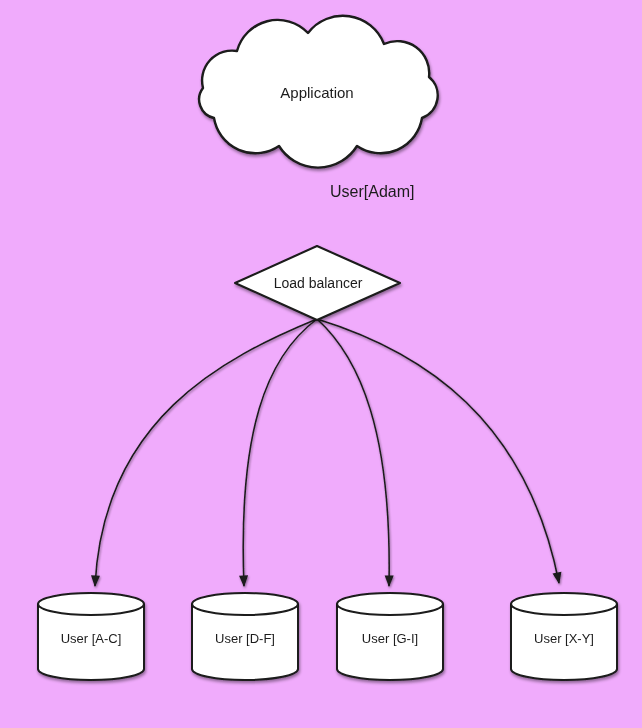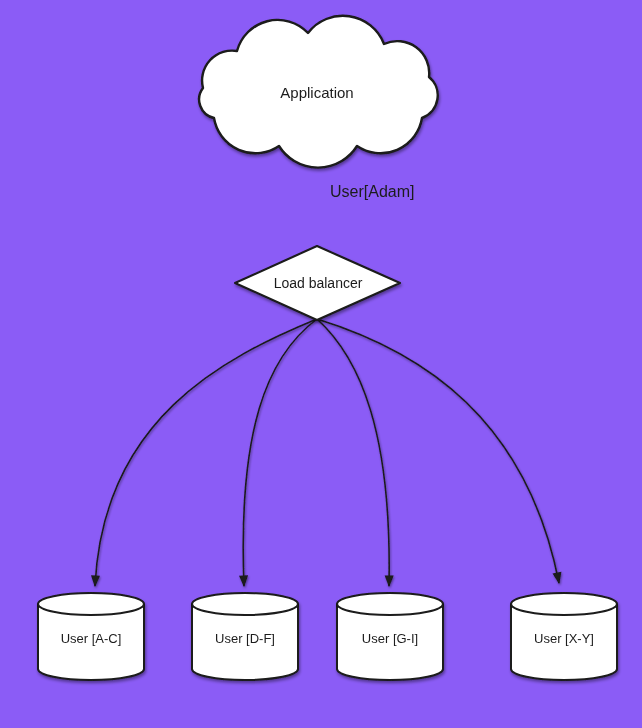--- a/index.html
+++ b/index.html
@@ -1,20 +1,20 @@
 <!DOCTYPE html>
 <html><head>
 <meta charset="utf-8">
 <style>
   html, body { margin: 0; padding: 0; background: #ffffff; }
   .canvas {
     position: relative;
     width: 642px;
     height: 728px;
-    background: #8b5cf6;
+    background: #f0abfc;
     font-family: "Liberation Sans", "DejaVu Sans", sans-serif;
     overflow: hidden;
   }
   svg { display: block; }
   .shape   { fill: #ffffff; stroke: #1a1a1a; }
   .edge    { fill: none;    stroke: #1a1a1a; }
   .lbl     { fill: #1c1c1c; stroke: none; }
 </style>
 </head>
 <body>

